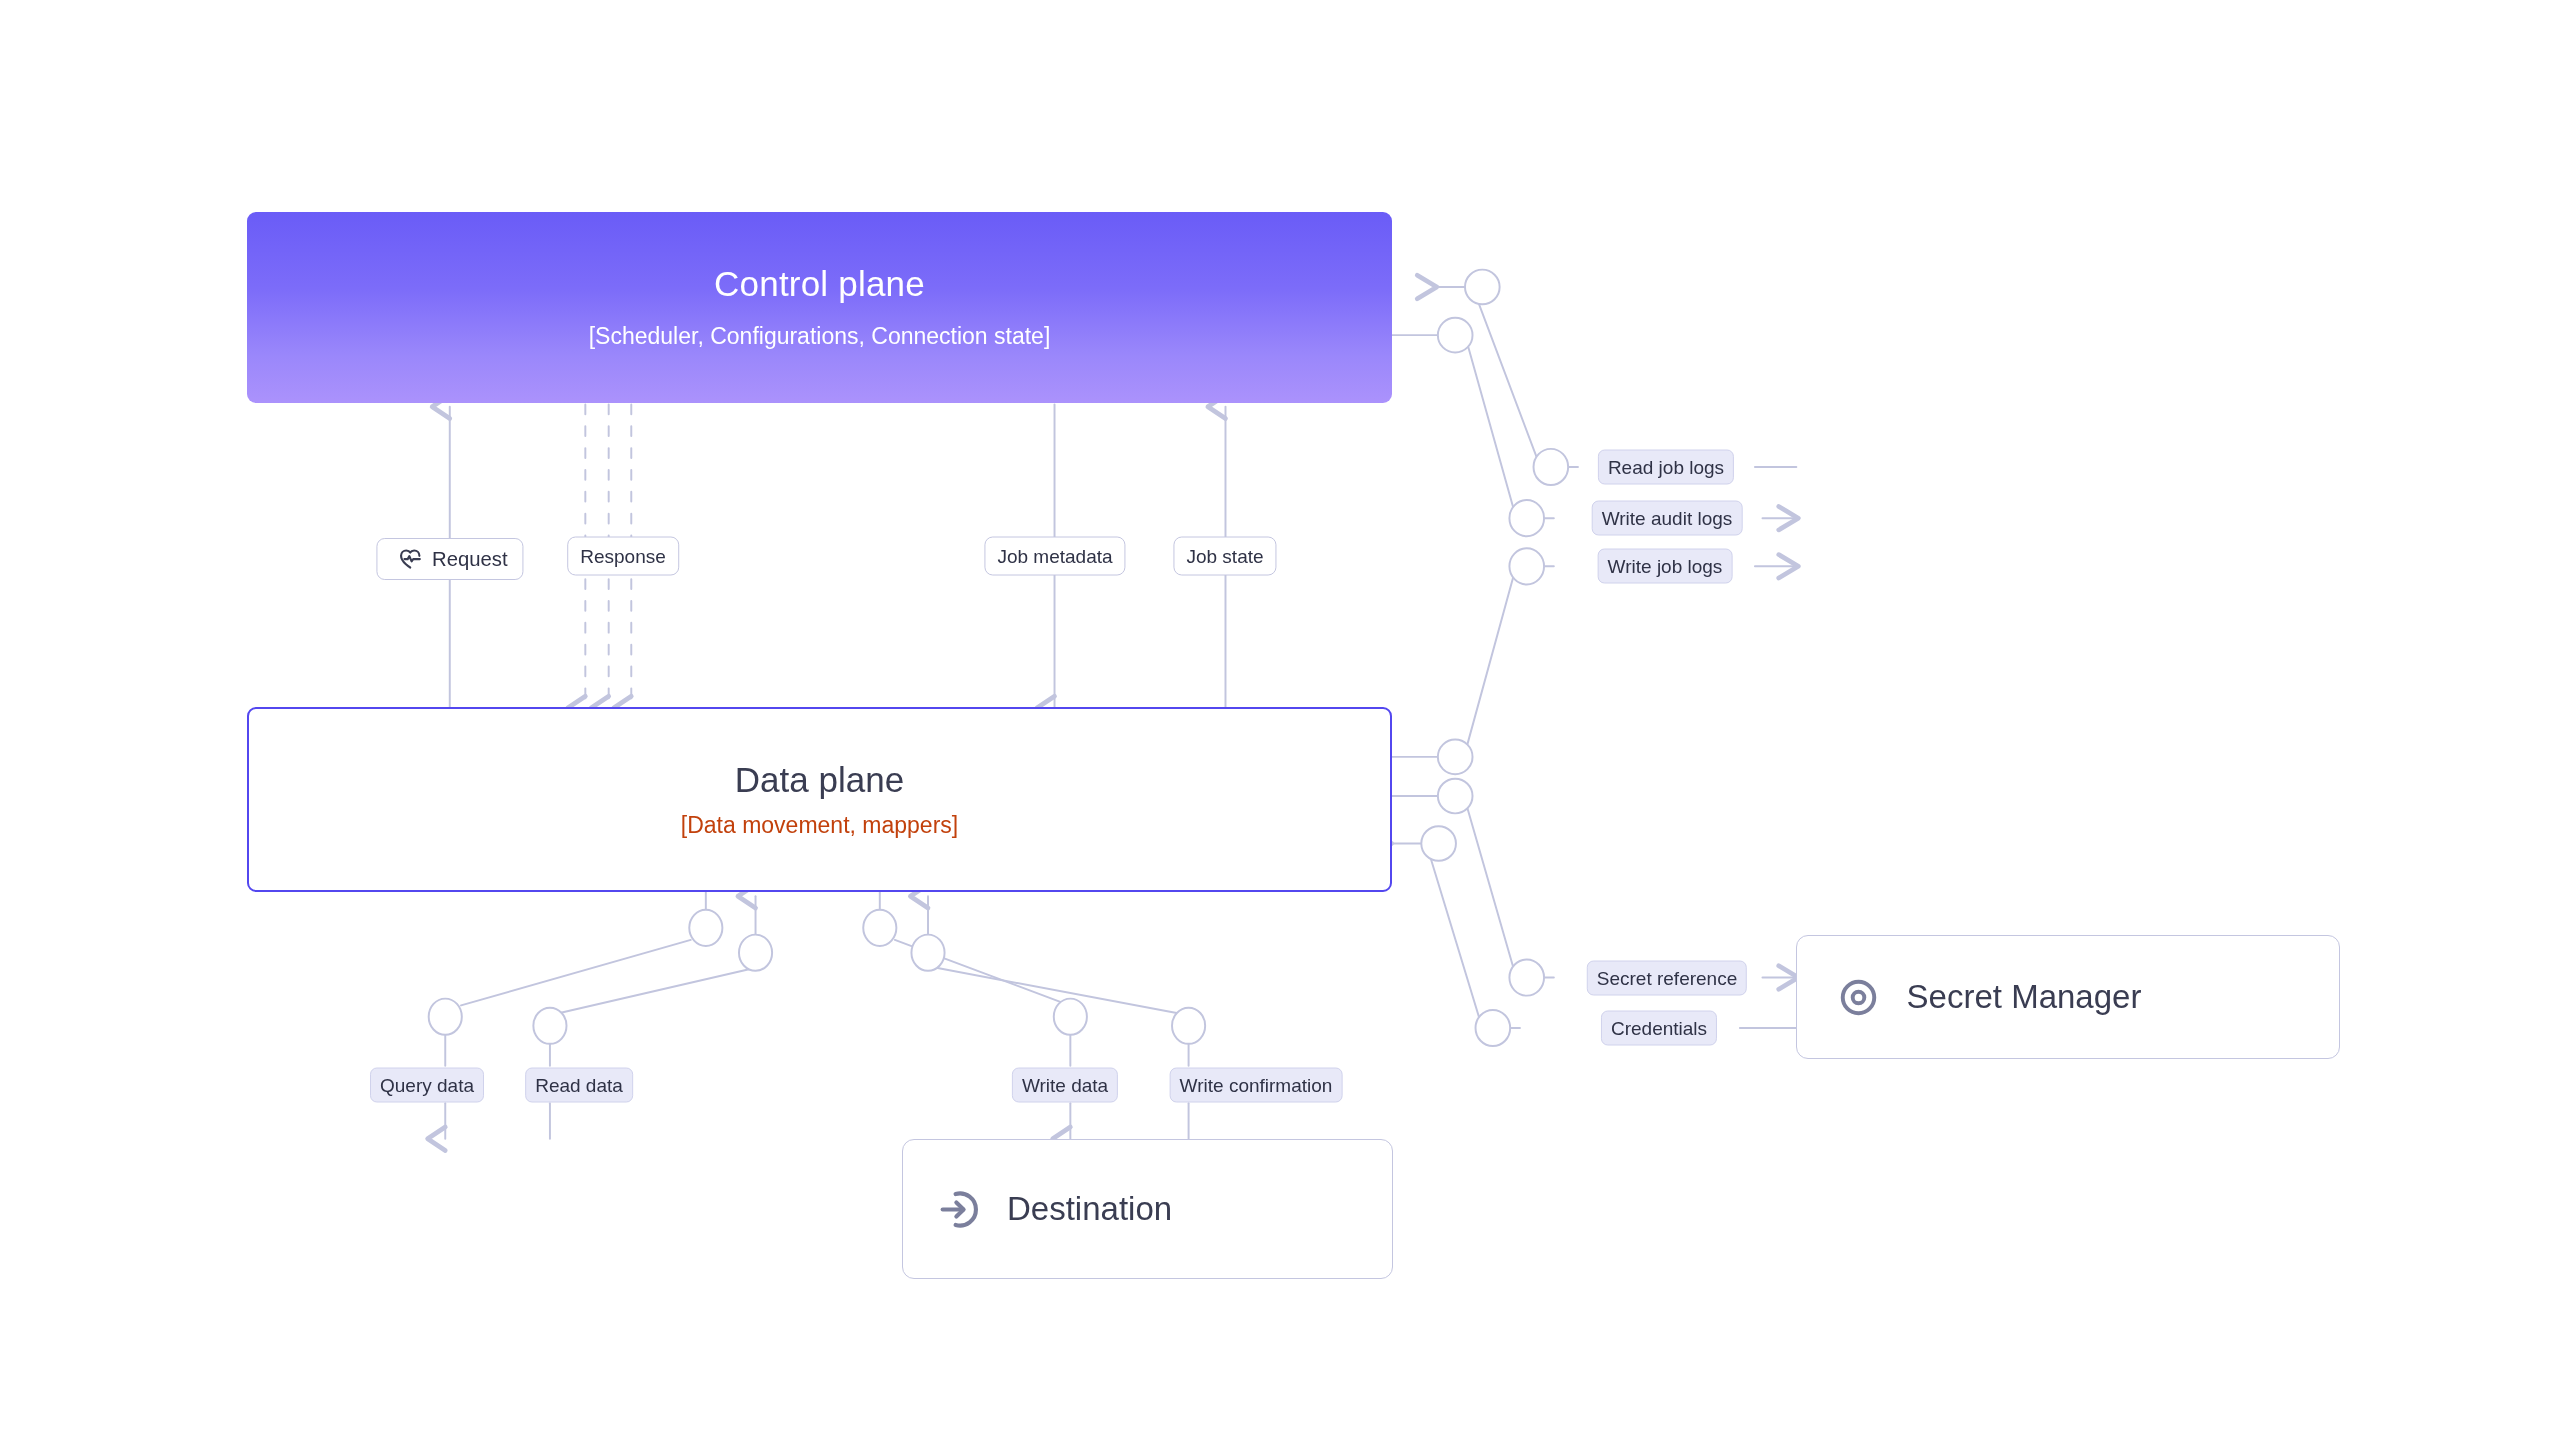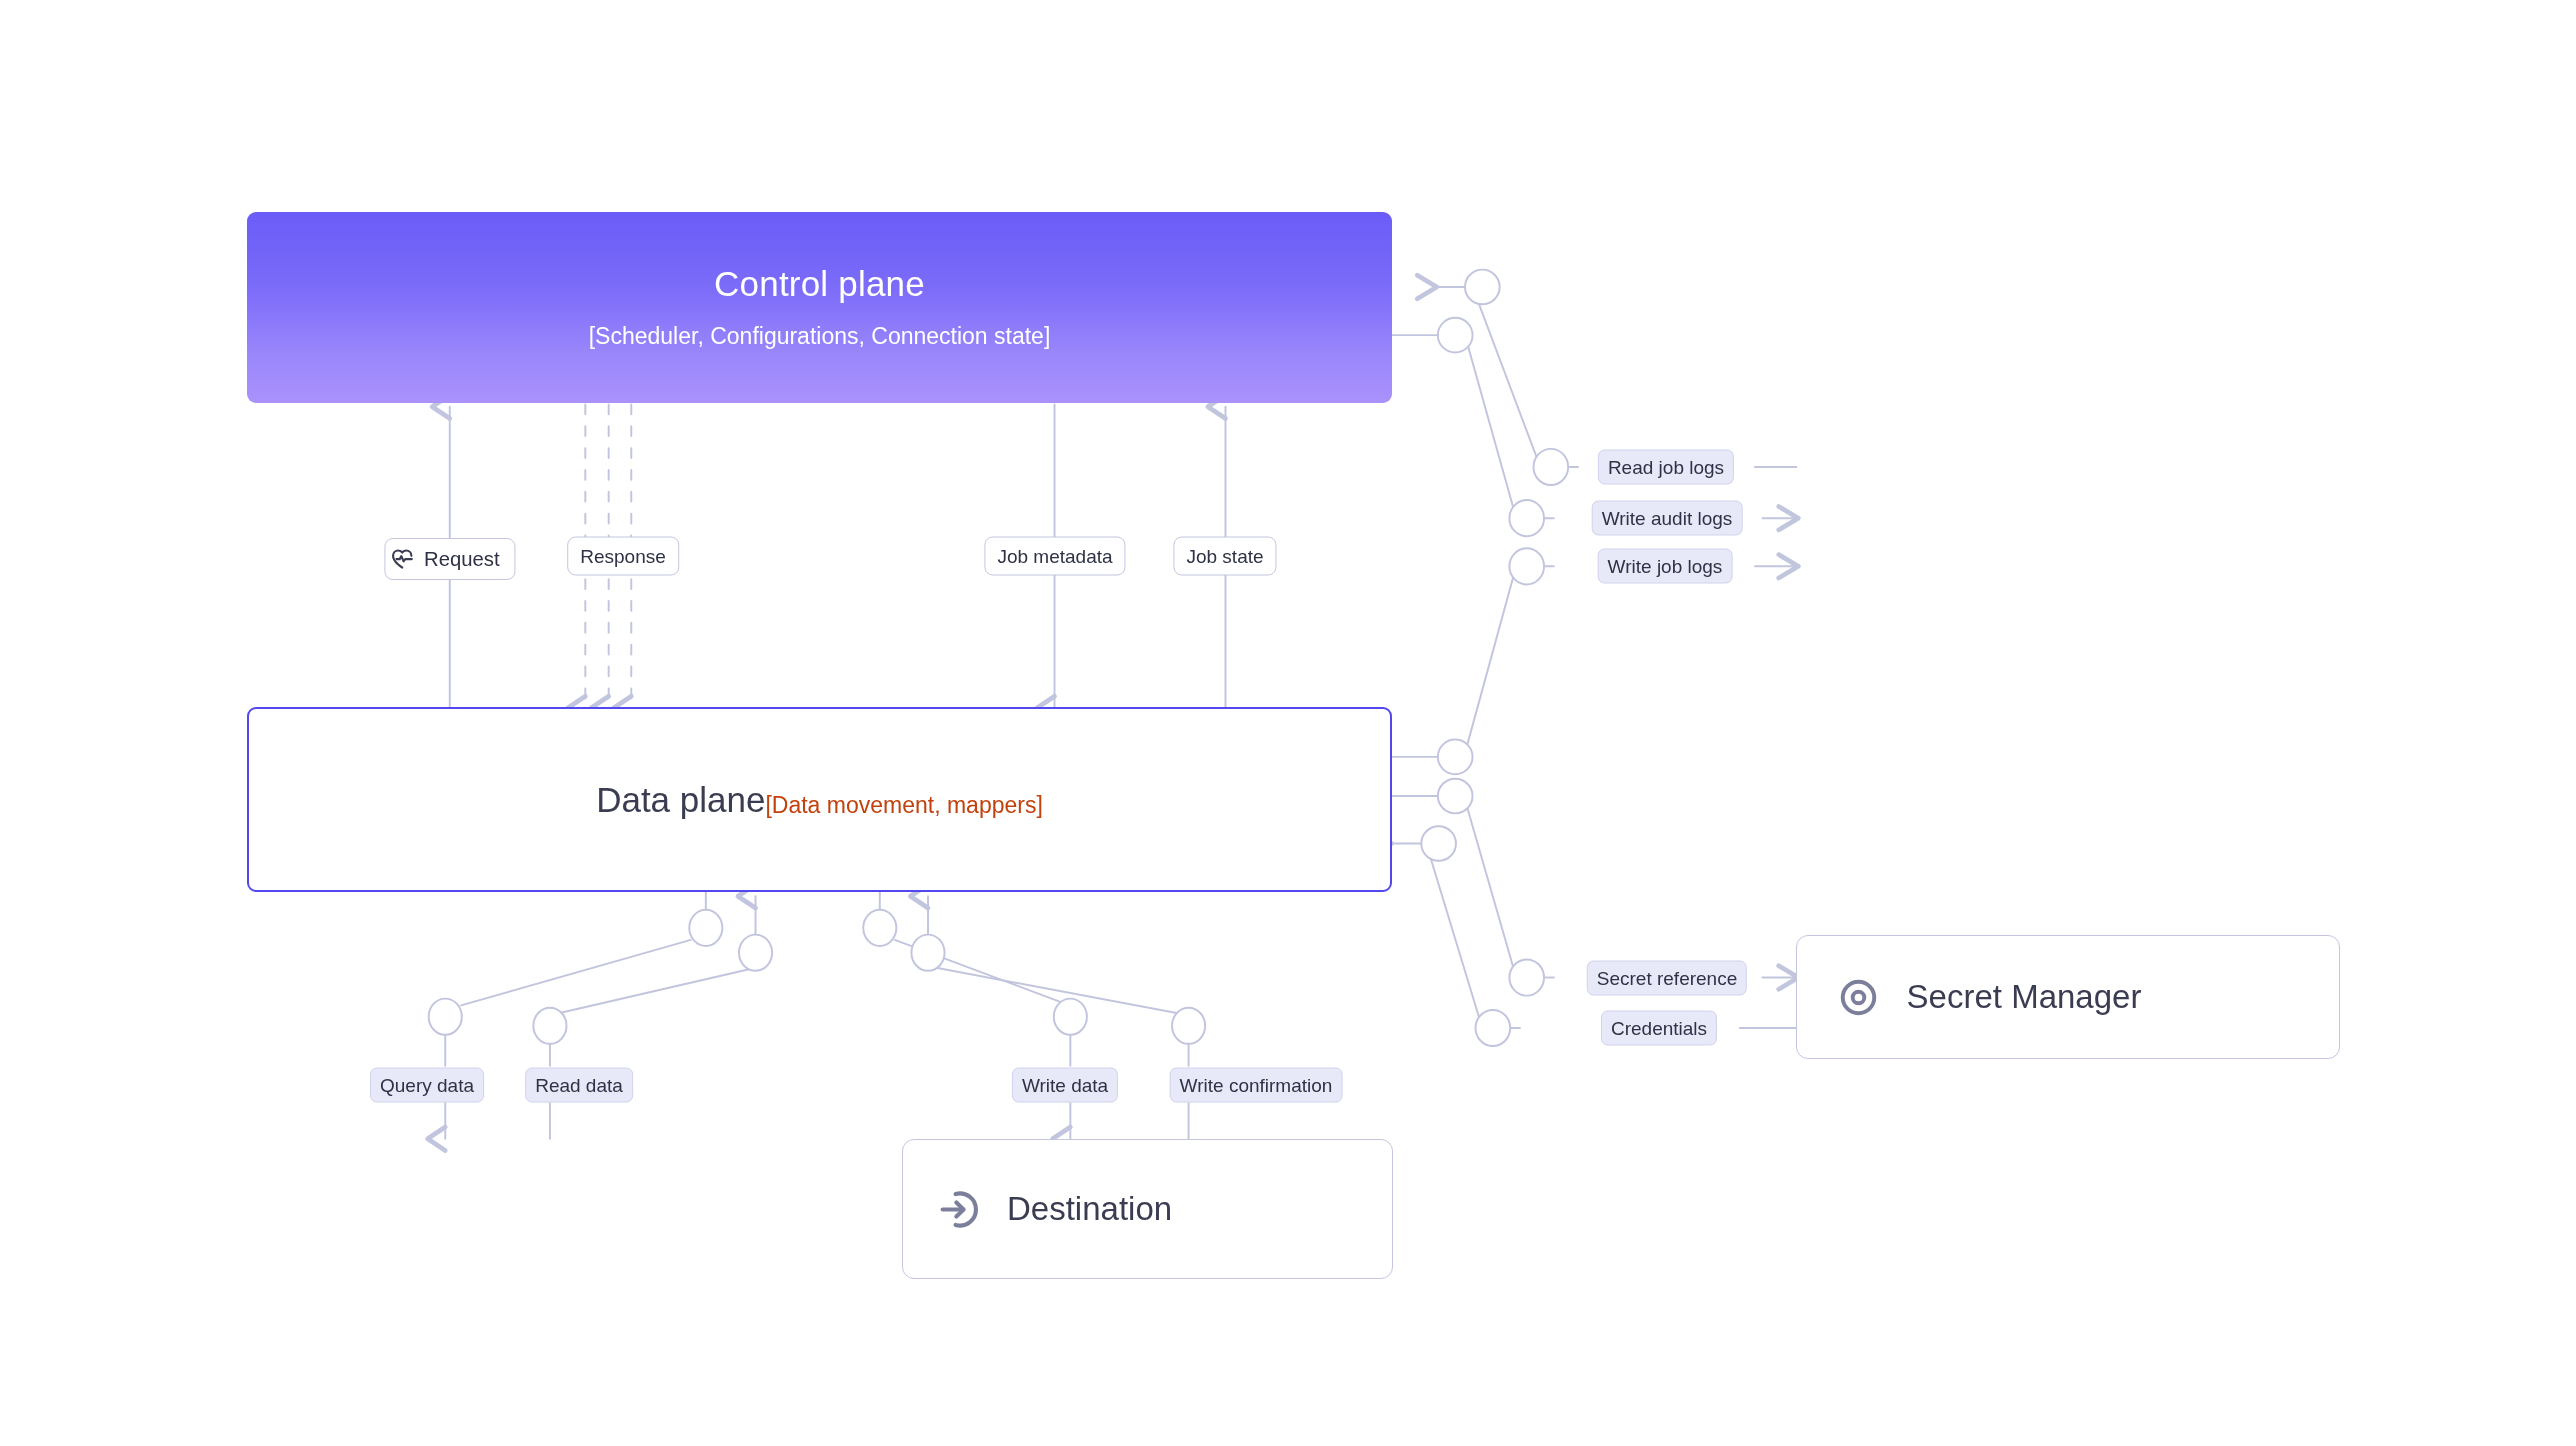--- a/index.html
+++ b/index.html
@@ -50,21 +50,21 @@
     line-height: 1.1;
     font-weight: 400;
   }
   .node-control .subtitle {
     font-size: 23px;
     margin-top: 19px;
     font-weight: 400;
   }
 
   .node-data {
-    flex-direction: row;
+    flex-direction: column;
     justify-content: center;
     background: #ffffff;
     border: 2.3px solid #5347ef;
     border-radius: 9px;
     color: #3d4054;
   }
   .node-data .title {
     font-size: 35px;
     color: #3a3d52;
     font-weight: 400;
@@ -124,21 +124,21 @@
     height: 39px;
     padding: 0 12px;
   }
   .edge-label .lbl-icon {
     margin-right: 9px;
     display: inline-flex;
     align-items: center;
   }
   .edge-label.with-icon {
     height: 42px;
-    padding: 0 15px 0 4px;
+    padding: 0 15px 0 20px;
     font-size: 20.3px;
   }
 </style>
 </head>
 <body>
 
 <div id="diagram-root">
 
   <svg class="layer" viewBox="0 0 3420 1920" xmlns="http://www.w3.org/2000/svg">
     <defs>

